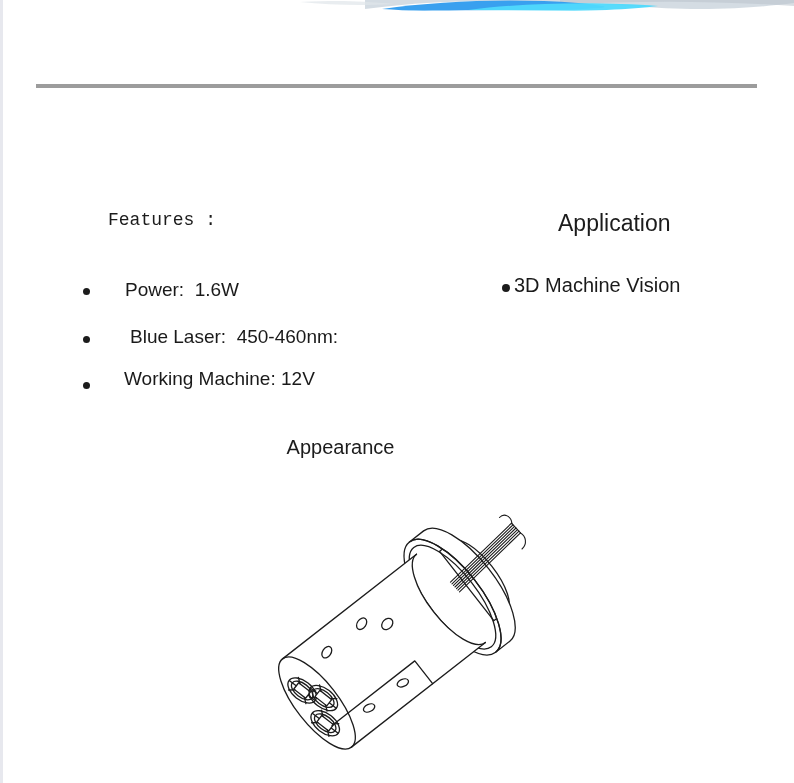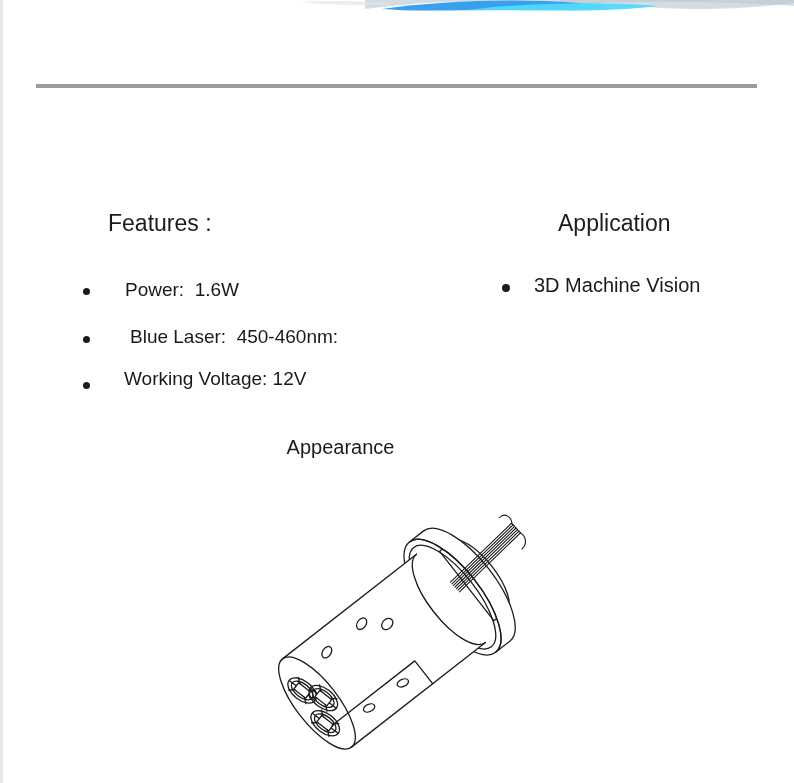--- a/index.html
+++ b/index.html
@@ -12,32 +12,32 @@
   .waveband{position:absolute;left:0;top:0;width:794px;height:18px;}
   .title{
     position:absolute;left:36px;top:44px;font-size:27px;line-height:32px;
     white-space:pre;letter-spacing:0.2px;color:#1d1d1f;
   }
   .rule{position:absolute;left:36px;top:84px;width:721px;height:4px;background:#9c9c9c;}
   .spec-heading{
     position:absolute;left:0;top:106px;width:794px;text-align:center;
     font-size:24px;letter-spacing:0.4px;white-space:pre;color:#1d1d1f;
   }
-  .features-heading{position:absolute;left:108px;top:210px;font-size:23px;white-space:pre;}
+  .features-heading{position:absolute;left:108px;top:210px;font-size:18px;white-space:pre;font-family:Liberation Mono, monospace;}
   .application-heading{position:absolute;left:558px;top:210px;font-size:23px;white-space:pre;}
   .dot{position:absolute;width:7px;height:7px;border-radius:50%;background:#1c1c1c;}
   .dot-1{left:83px;top:288px;}
   .dot-2{left:83px;top:336px;}
   .dot-3{left:83px;top:382px;}
   .dot-app{left:502px;top:284px;width:8px;height:8px;}
   .feat-item{position:absolute;font-size:19px;white-space:pre;color:#1a1a1a;margin-left:20px;}
   .feat-1{left:105px;top:279px;}
   .feat-2{left:110px;top:326px;}
   .feat-3{left:104px;top:368px;}
-  .app-item{position:absolute;left:534px;top:274px;font-size:20px;white-space:pre;color:#1a1a1a;}
+  .app-item{position:absolute;left:514px;top:274px;font-size:20px;white-space:pre;color:#1a1a1a;}
   .appearance-heading{
     position:absolute;left:0;top:436px;width:681px;text-align:center;
     font-size:20px;white-space:pre;
   }
   .drawing{position:absolute;left:230px;top:500px;width:330px;height:280px;}
 </style>
 </head>
 <body>
 
 <div class="page">
@@ -57,21 +57,21 @@
 
 
   <div class="features-heading">Features :</div>
   <div class="application-heading">Application</div>
 
   <span class="dot dot-1"></span>
   <div class="feat-item feat-1">Power:  1.6W</div>
   <span class="dot dot-2"></span>
   <div class="feat-item feat-2">Blue Laser:  450-460nm:</div>
   <span class="dot dot-3"></span>
-  <div class="feat-item feat-3">Working Voltage: 12V</div>
+  <div class="feat-item feat-3">Working Machine: 12V</div>
 
   <span class="dot dot-app"></span>
   <div class="app-item">3D Machine Vision</div>
 
   <div class="appearance-heading">Appearance</div>
 
   <svg class="drawing" viewBox="230 500 330 280" aria-hidden="true">
     <g stroke="#1c1c1c" stroke-width="1.3" fill="none" stroke-linecap="round" stroke-linejoin="round">
 
       <g transform="translate(317,703) rotate(-38)">

